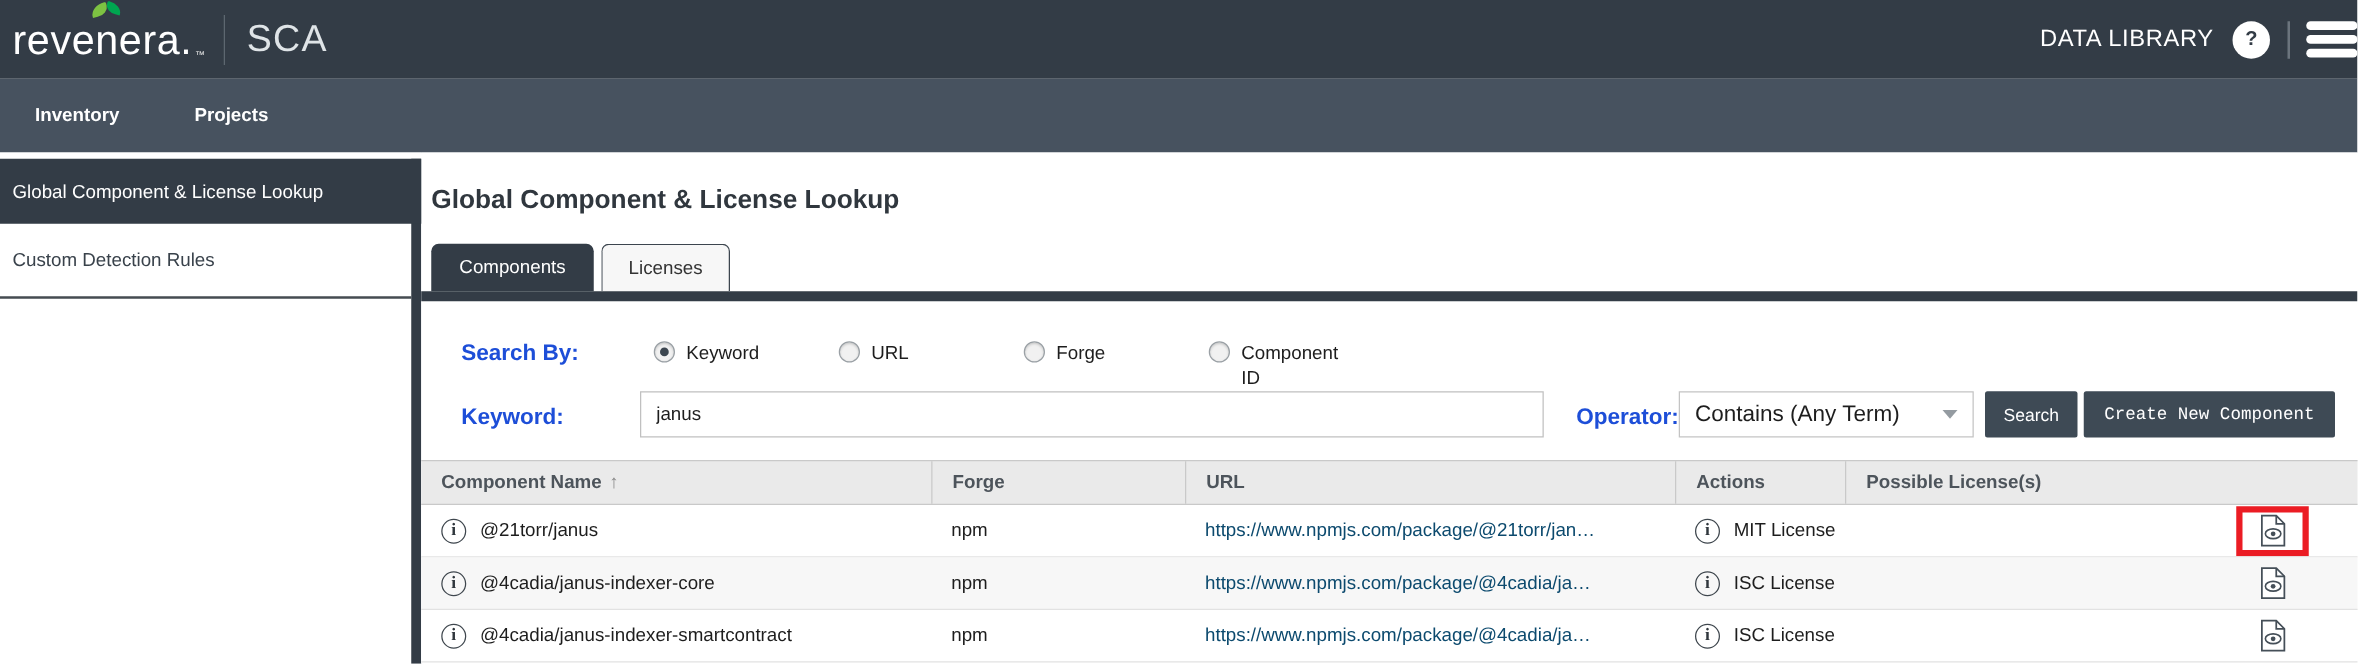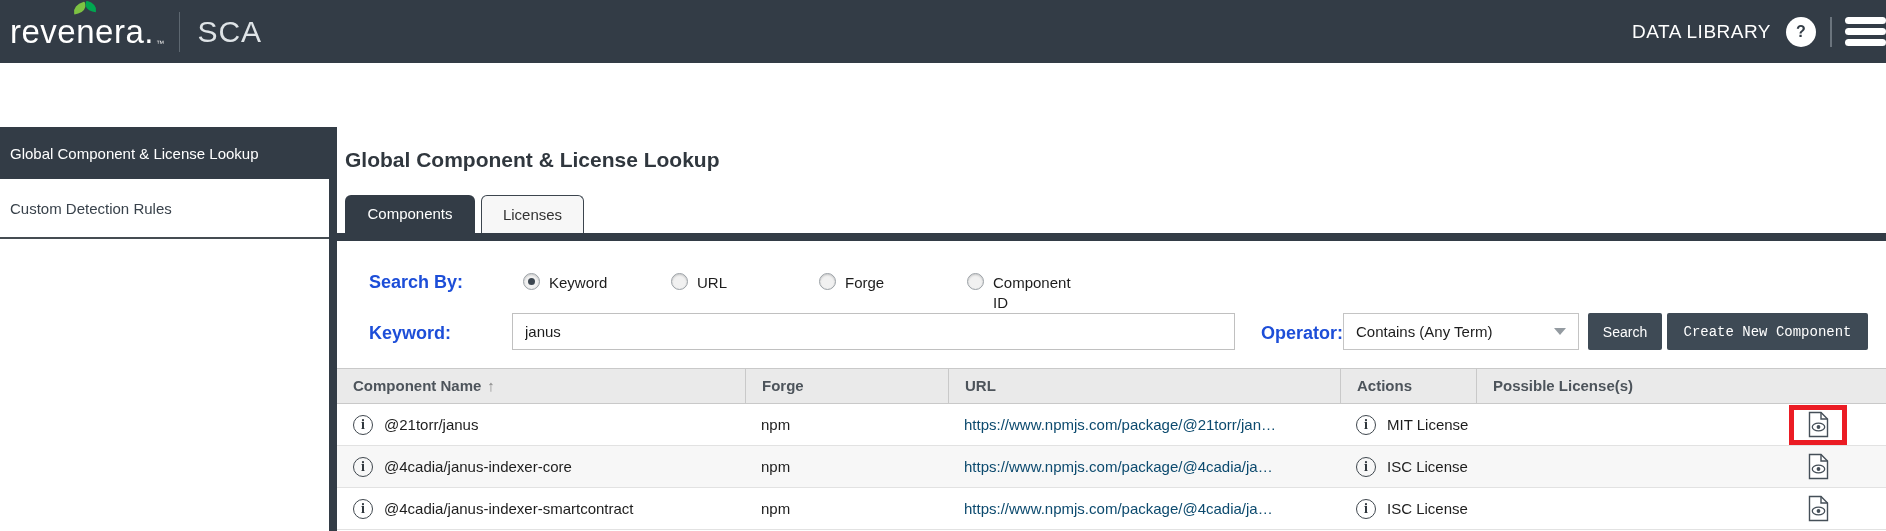--- a/index.html
+++ b/index.html
@@ -71,21 +71,21 @@
   .rb { width:17px; height:17px; border-radius:50%; background:#f1f1f1;
         border:1px solid #9aa0a5; box-shadow:inset 0 1px 2px rgba(0,0,0,.18);
         flex:none; position:relative; }
   .rb.checked::after { content:""; position:absolute; left:4px; top:4px; width:7px; height:7px;
         border-radius:50%; background:#3c4650; }
   .kw-input { position:absolute; left:175px; top:191px; width:723px; height:37px;
               border:1px solid #C0C0C0; padding:0 12px; font-size:15px; color:#1d1d1d;
               font-family:"Liberation Sans", sans-serif; }
   .dropdown { position:absolute; left:1006px; top:191px; width:236px; height:37px;
               background:#fff; border:1px solid #C4C4C4; display:flex; align-items:center;
-              justify-content:space-between; padding:0 12px; font-size:15px; color:#1d1d1d;
+              justify-content:space-between; padding:0 12px; font-size:18px; color:#1d1d1d;
               cursor:pointer; }
   .caret { width:0; height:0; border-left:6px solid transparent; border-right:6px solid transparent;
            border-top:7px solid #949BA1; }
   .btn { position:absolute; top:191px; height:37px; background:#3E4A55; color:#fff;
          border:none; border-radius:2px; font-size:14px; cursor:pointer;
          font-family:"Liberation Sans", sans-serif; }
   .btn-search { left:1251px; width:74px; }
   .btn-create { left:1330px; width:201px;font-family:Liberation Mono, monospace; }
 
   
@@ -134,20 +134,24 @@
       <span class="help">?</span>
       <span class="hdr-divider"></span>
       <span class="hamburger">
           <i></i>
           <i></i>
           <i></i>
         </span>
     </div>
   </header>
 
+  <nav class="navbar">
+    <span class="nav-item">Inventory</span>
+    <span class="nav-item">Projects</span>
+  </nav>
 
   <aside class="sidebar">
     <div class="side-item si-0 active">Global Component &amp; License Lookup</div>
     <div class="side-item si-1">Custom Detection Rules</div>
   </aside>
   <div class="side-border"></div>
 
   <main class="main">
     <h1 class="page-title">Global Component &amp; License Lookup</h1>
 

